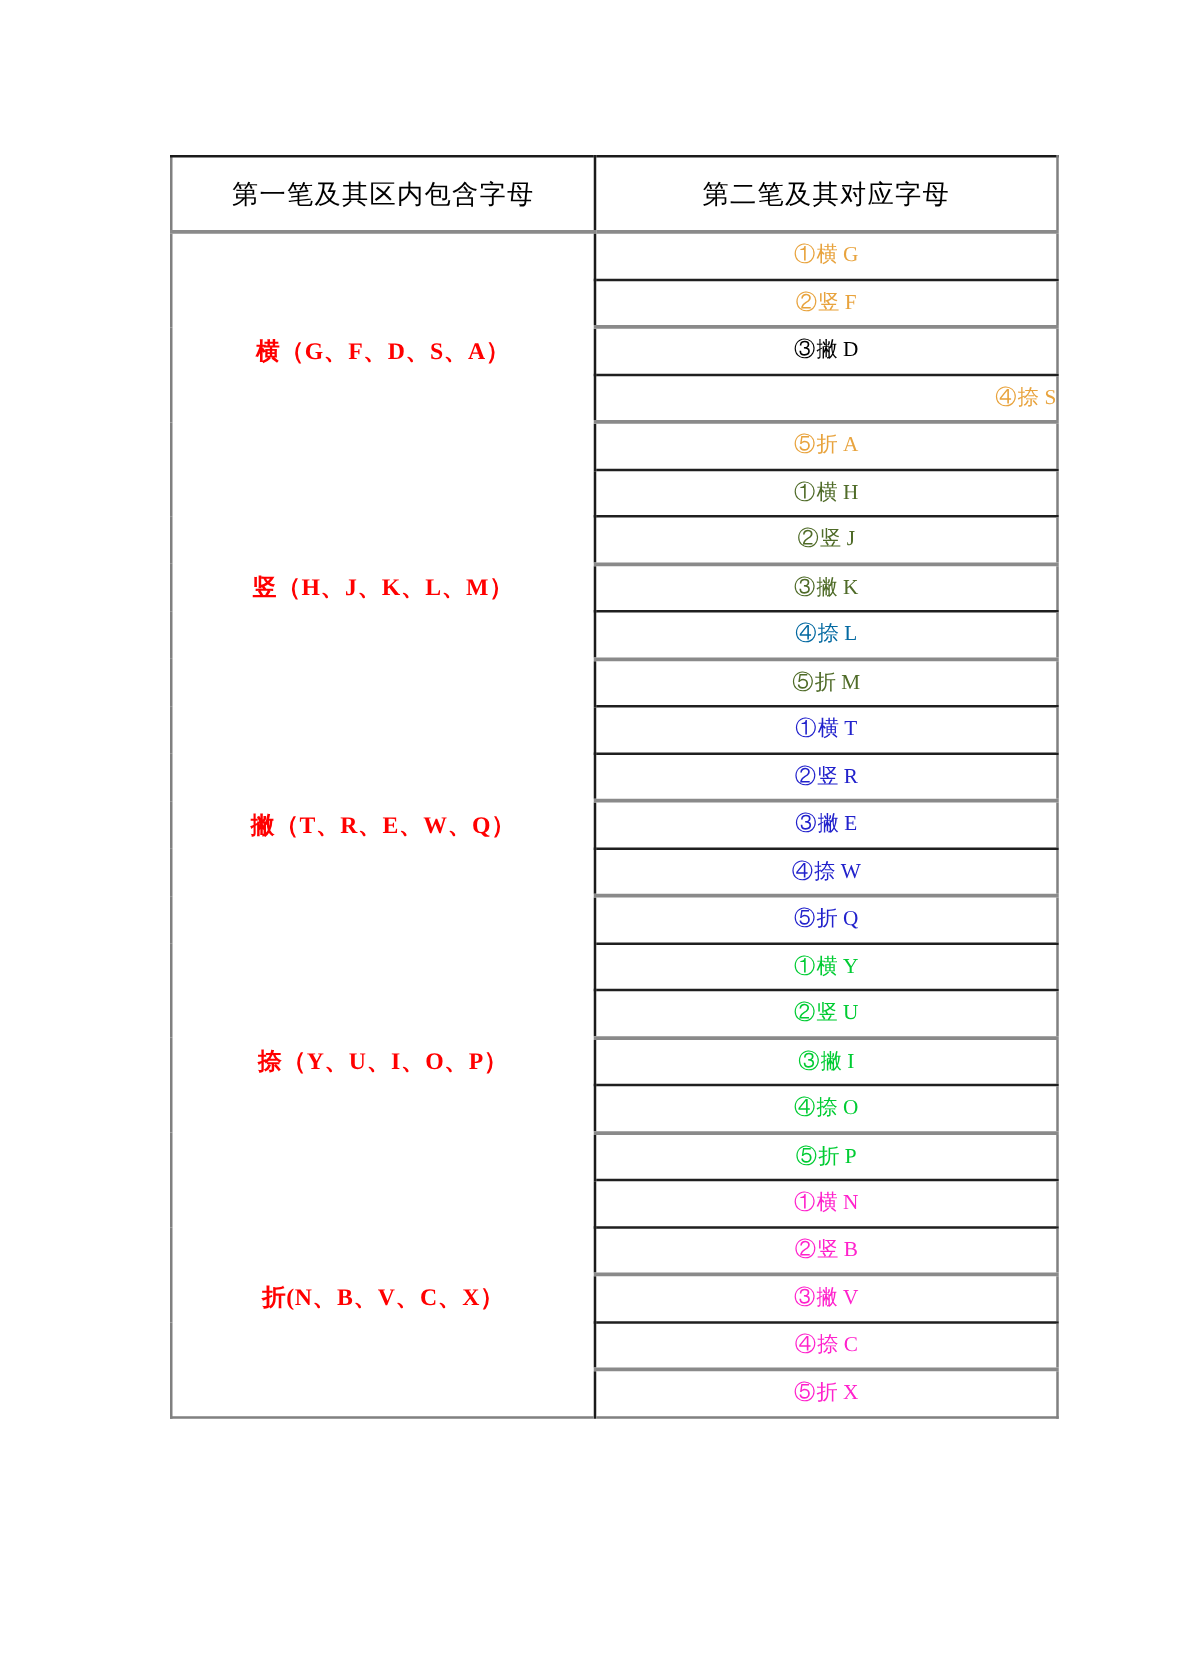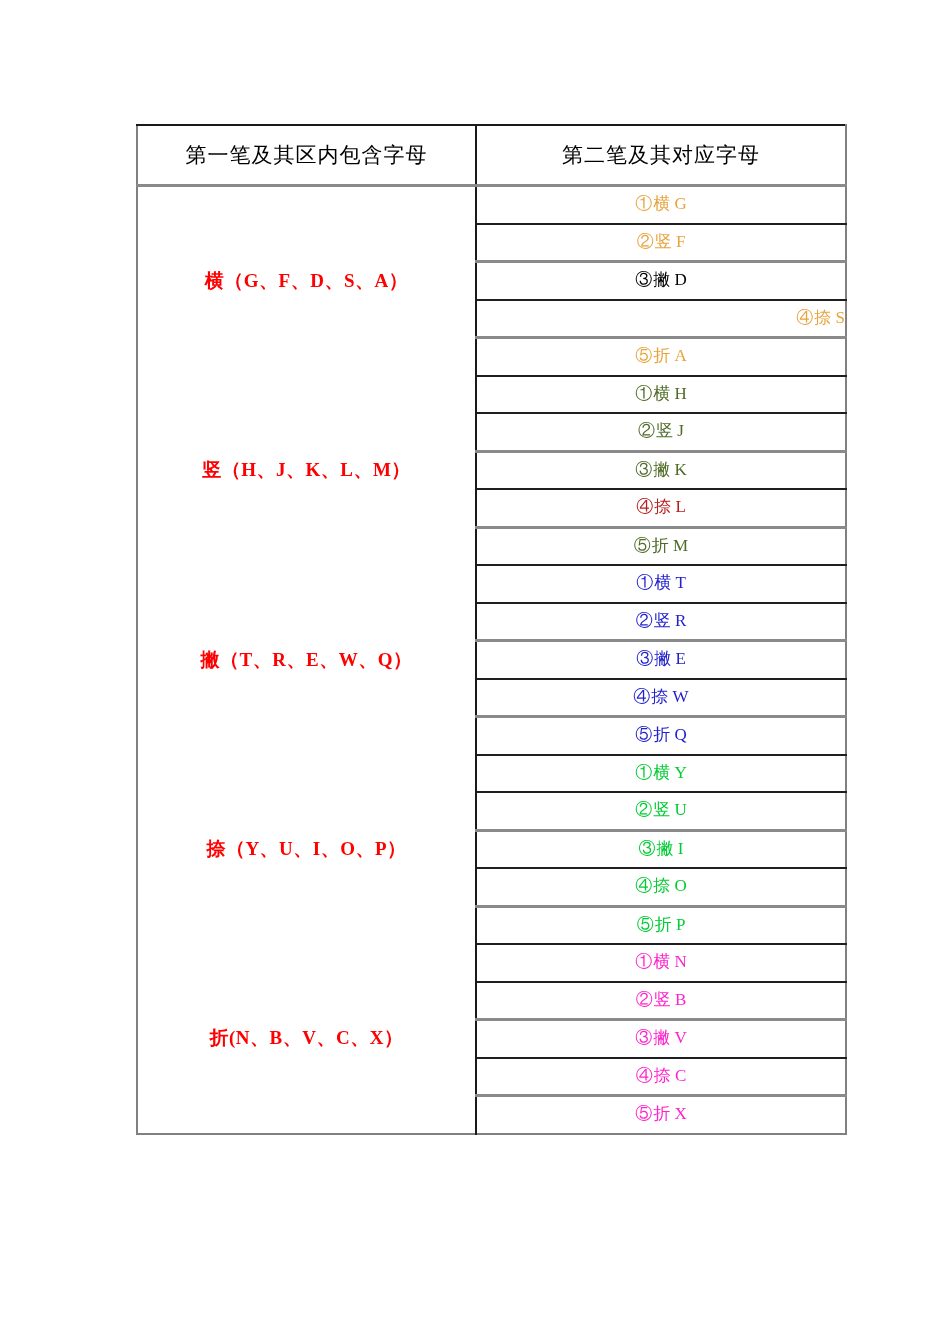--- a/index.html
+++ b/index.html
@@ -146,21 +146,21 @@
           <td class="group-label" rowspan="5" style="color: rgb(255, 0, 0);">竖（H、J、K、L、M）</td>
           <td class="stroke-cell" style="color: rgb(79, 107, 40);"><span class="circled">①</span><span>横</span><span>&nbsp;</span><span class="latin">H</span></td>
         </tr>
         <tr class="sep-gray">
           <td class="stroke-cell" style="color: rgb(79, 107, 40);"><span class="circled">②</span><span>竖</span><span>&nbsp;</span><span class="latin">J</span></td>
         </tr>
         <tr class="sep-dark">
           <td class="stroke-cell" style="color: rgb(79, 107, 40);"><span class="circled">③</span><span>撇</span><span>&nbsp;</span><span class="latin">K</span></td>
         </tr>
         <tr class="sep-gray">
-          <td class="stroke-cell" style="color: #b91c1c;"><span class="circled">④</span><span>捺</span><span>&nbsp;</span><span class="latin">L</span></td>
+          <td class="stroke-cell" style="color: #0369a1;"><span class="circled">④</span><span>捺</span><span>&nbsp;</span><span class="latin">L</span></td>
         </tr>
         <tr class="group-end">
           <td class="stroke-cell" style="color: rgb(79, 107, 40);"><span class="circled">⑤</span><span>折</span><span>&nbsp;</span><span class="latin">M</span></td>
         </tr>
         <tr class="sep-dark">
           <td class="group-label" rowspan="5" style="color: rgb(255, 0, 0);">撇（T、R、E、W、Q）</td>
           <td class="stroke-cell" style="color: rgb(34, 34, 204);"><span class="circled">①</span><span>横</span><span>&nbsp;</span><span class="latin">T</span></td>
         </tr>
         <tr class="sep-gray">
           <td class="stroke-cell" style="color: rgb(34, 34, 204);"><span class="circled">②</span><span>竖</span><span>&nbsp;</span><span class="latin">R</span></td>

